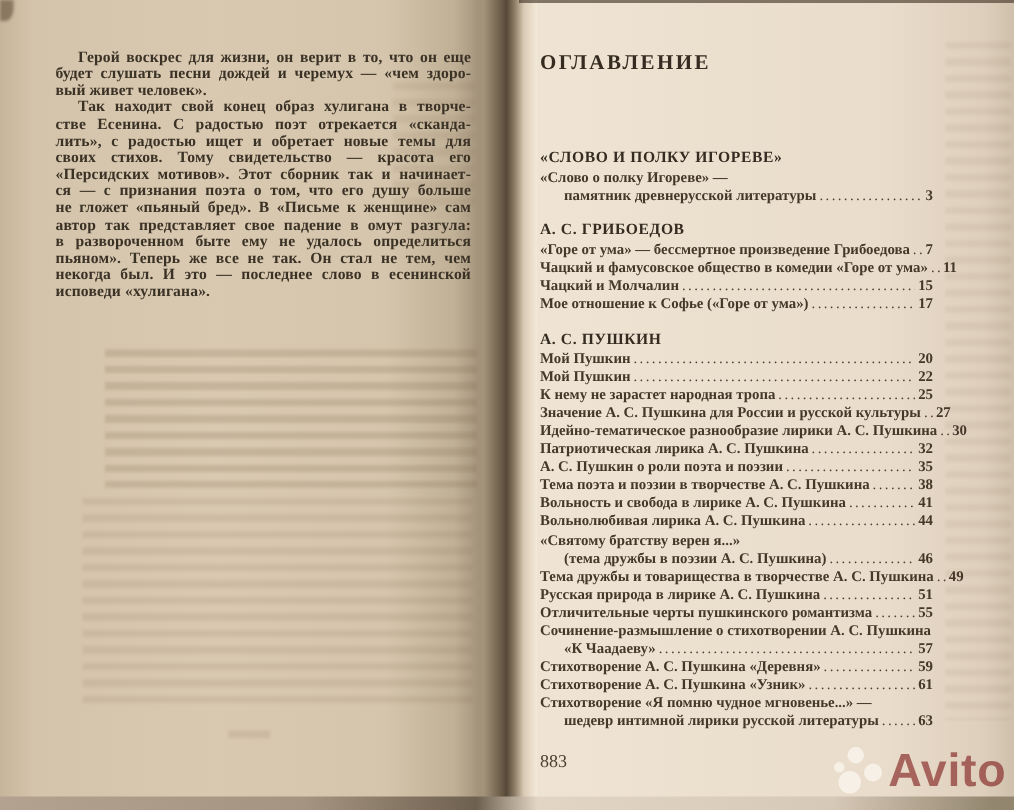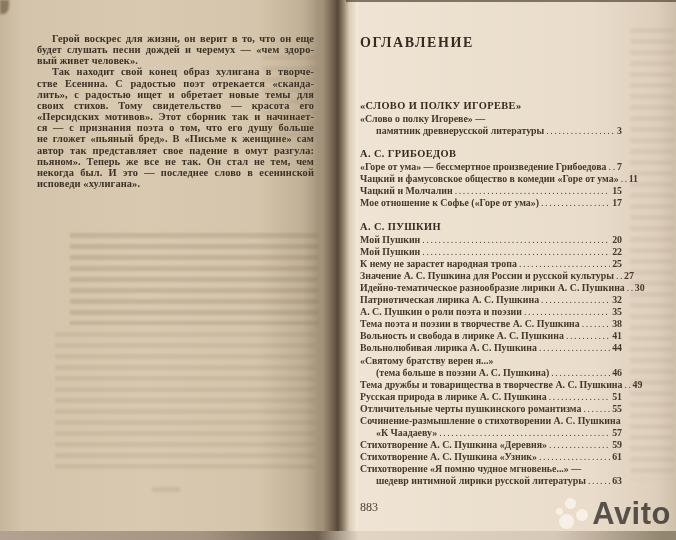--- a/index.html
+++ b/index.html
@@ -70,21 +70,21 @@
     opacity:.62;
   }
   .wm-logo{position:relative;width:32px;height:31px;margin-right:4px;}
   .wm-logo i{position:absolute;display:block;border-radius:50%;background:#fffdf8;}
   .wm-logo .c1{width:11px;height:11px;left:9px;top:0;}
   .wm-logo .c2{width:7px;height:7px;left:0;top:10px;}
   .wm-logo .c3{width:15px;height:15px;left:3px;top:16px;}
   .wm-logo .c4{width:12px;height:12px;left:20px;top:11px;}
   .wm-text{
     font-family:"Liberation Sans","DejaVu Sans",sans-serif;font-weight:bold;
-    font-size:31px;color:#000000;letter-spacing:.5px;line-height:31px;
+    font-size:31px;color:#7f1d1d;letter-spacing:.5px;line-height:31px;
   }
 </style>
 </head>
 <body>
 
 <div class="scene">
 
   <div class="left-page"></div>
   <div class="right-page"></div>
   <div class="gutter"></div>
@@ -102,20 +102,21 @@
       <div class="bline">будет слушать песни дождей и черемух — «чем здоро-</div>
       <div class="bline lastline">вый живет человек».</div>
       <div class="bline indent">Так находит свой конец образ хулигана в творче-</div>
       <div class="bline">стве Есенина. С радостью поэт отрекается «сканда-</div>
       <div class="bline">лить», с радостью ищет и обретает новые темы для</div>
       <div class="bline">своих стихов. Тому свидетельство — красота его</div>
       <div class="bline">«Персидских мотивов». Этот сборник так и начинает-</div>
       <div class="bline">ся — с признания поэта о том, что его душу больше</div>
       <div class="bline">не гложет «пьяный бред». В «Письме к женщине» сам</div>
       <div class="bline">автор так представляет свое падение в омут разгула:</div>
+      <div class="bline">в развороченном быте ему не удалось определиться</div>
       <div class="bline">пьяном». Теперь же все не так. Он стал не тем, чем</div>
       <div class="bline">некогда был. И это — последнее слово в есенинской</div>
       <div class="bline lastline">исповеди «хулигана».</div>
     </div>
 
   <div class="toc">
     <div class="toc-title">ОГЛАВЛЕНИЕ</div>
     <div>
         <div class="toc-sec">
           <div class="sec-h">«СЛОВО И ПОЛКУ ИГОРЕВЕ»</div>
@@ -196,21 +197,21 @@
             <span class="dots">..........................................................................................</span>
             <span class="e-p">41</span>
           </div>
           <div class="e-row">
             <span class="e-t">Вольнолюбивая лирика А. С. Пушкина</span>
             <span class="dots">..........................................................................................</span>
             <span class="e-p">44</span>
           </div>
           <div class="e-plain">«Святому братству верен я...»</div>
           <div class="e-row cont">
-            <span class="e-t">(тема больше в поэзии А. С. Пушкина)</span>
+            <span class="e-t">(тема дружбы в поэзии А. С. Пушкина)</span>
             <span class="dots">..........................................................................................</span>
             <span class="e-p">46</span>
           </div>
           <div class="e-row">
             <span class="e-t">Тема дружбы и товарищества в творчестве А. С. Пушкина</span>
             <span class="dots">..........................................................................................</span>
             <span class="e-p">49</span>
           </div>
           <div class="e-row">
             <span class="e-t">Русская природа в лирике А. С. Пушкина</span>

